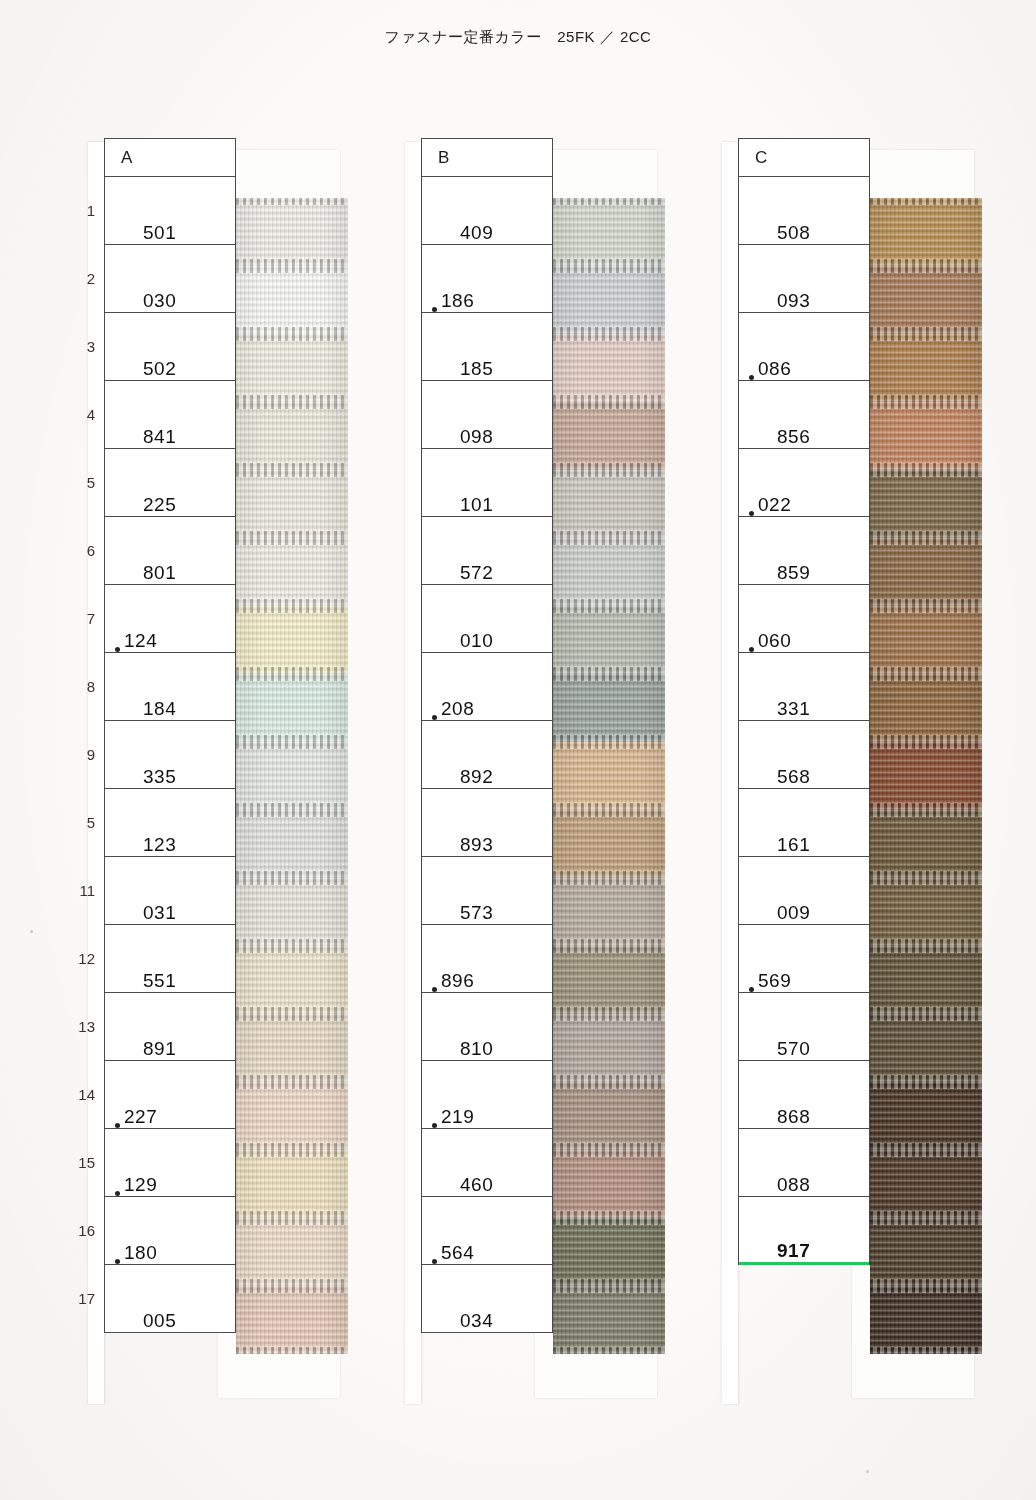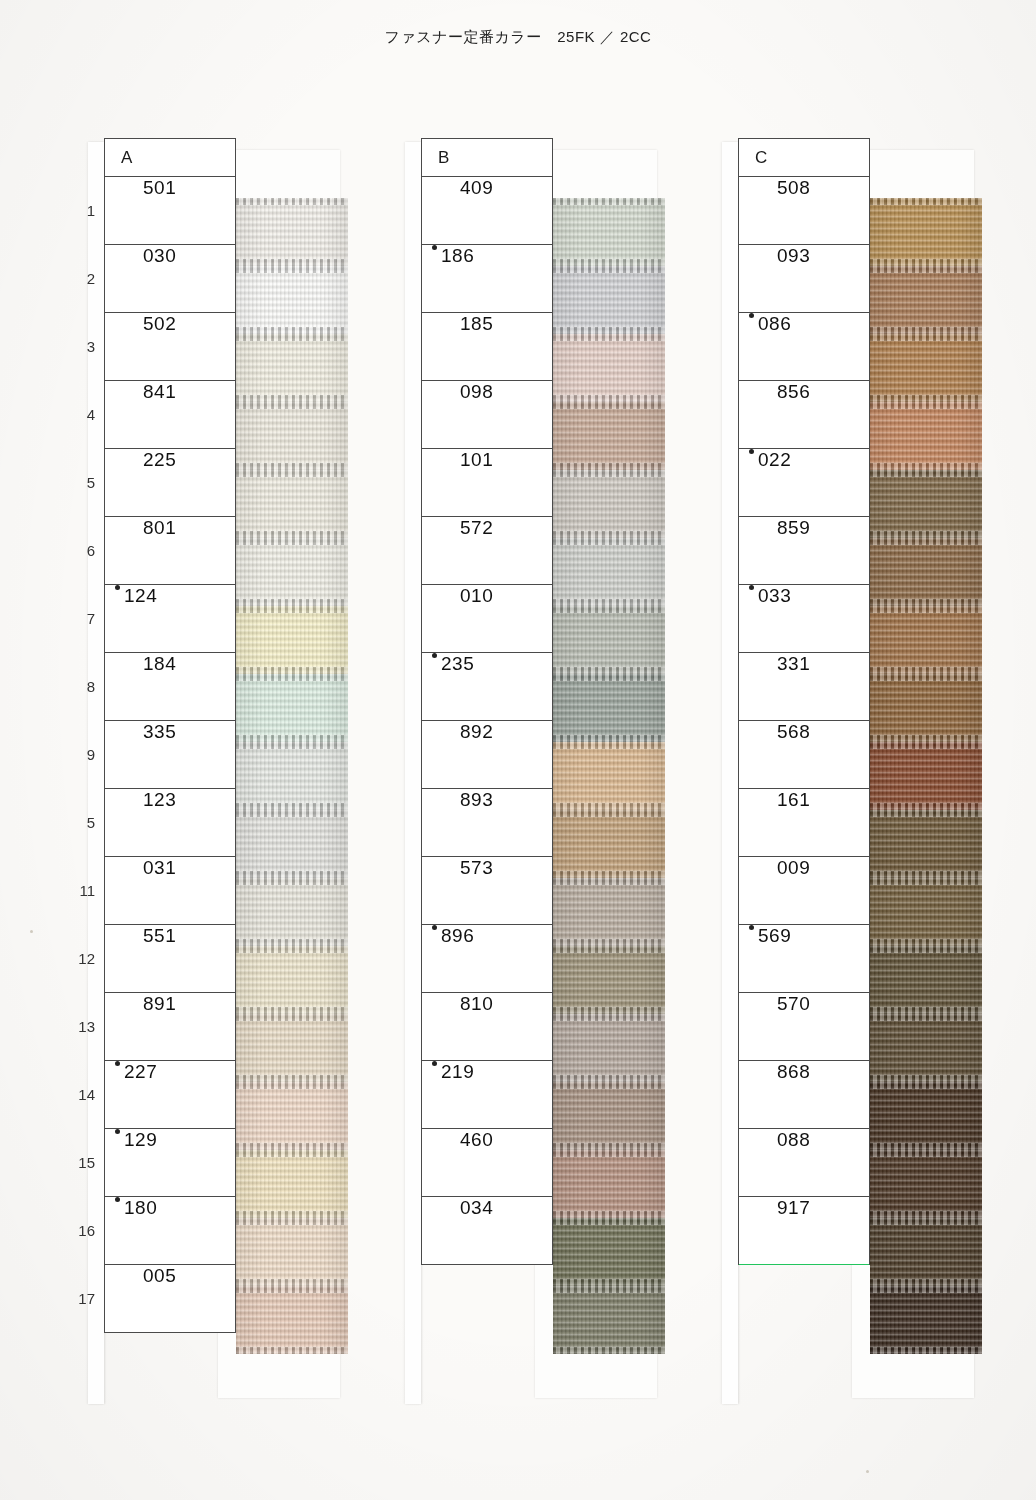--- a/index.html
+++ b/index.html
@@ -78,21 +78,21 @@
     align-items: center;
     padding-left: 16px;
     font-size: 17px;
     background: #fff;
   }
   .row {
     height: 68px;
     box-sizing: border-box;
     border-bottom: 1px solid #4a4a4a;
     display: flex;
-    align-items: flex-start;
+    align-items: flex-end;
     background: #fff;
     position: relative;
   }
   .dot {
     width: 5px;
     height: 5px;
     border-radius: 50%;
     background: #222;
     margin-left: 10px;
     margin-right: 4px;
@@ -435,21 +435,21 @@
       <div class="row">
           <span class="dot hidden"></span>
           <span class="code nodot">572</span>
         </div>
       <div class="row">
           <span class="dot hidden"></span>
           <span class="code nodot">010</span>
         </div>
       <div class="row">
           <span class="dot"></span>
-          <span class="code">235</span>
+          <span class="code">208</span>
         </div>
       <div class="row">
           <span class="dot hidden"></span>
           <span class="code nodot">892</span>
         </div>
       <div class="row">
           <span class="dot hidden"></span>
           <span class="code nodot">893</span>
         </div>
       <div class="row">
@@ -464,20 +464,24 @@
           <span class="dot hidden"></span>
           <span class="code nodot">810</span>
         </div>
       <div class="row">
           <span class="dot"></span>
           <span class="code">219</span>
         </div>
       <div class="row">
           <span class="dot hidden"></span>
           <span class="code nodot">460</span>
+        </div>
+      <div class="row">
+          <span class="dot"></span>
+          <span class="code">564</span>
         </div>
       <div class="row" style="border-bottom:1px solid #4a4a4a;">
           <span class="dot hidden"></span>
           <span class="code nodot">034</span>
         </div>
     </div>
 
     <div class="swatches" style="left:170px; top:60px; width:112px;">
       <div class="swatch" style="background:#d5dcd0;">
           <div class="ribs"></div>
@@ -626,21 +630,21 @@
       <div class="row">
           <span class="dot"></span>
           <span class="code">022</span>
         </div>
       <div class="row">
           <span class="dot hidden"></span>
           <span class="code nodot">859</span>
         </div>
       <div class="row">
           <span class="dot"></span>
-          <span class="code">033</span>
+          <span class="code">060</span>
         </div>
       <div class="row">
           <span class="dot hidden"></span>
           <span class="code nodot">331</span>
         </div>
       <div class="row">
           <span class="dot hidden"></span>
           <span class="code nodot">568</span>
         </div>
       <div class="row">
@@ -660,21 +664,21 @@
           <span class="code nodot">570</span>
         </div>
       <div class="row">
           <span class="dot hidden"></span>
           <span class="code nodot">868</span>
         </div>
       <div class="row">
           <span class="dot hidden"></span>
           <span class="code nodot">088</span>
         </div>
-      <div class="row" style="border-bottom:1px solid #22c55e;">
+      <div class="row" style="border-bottom:3px solid #22c55e;font-weight:bold;">
           <span class="dot hidden"></span>
           <span class="code nodot">917</span>
         </div>
     </div>
 
     <div class="swatches" style="left:170px; top:60px; width:112px;">
       <div class="swatch" style="background:#b98f51;">
           <div class="ribs"></div>
           <div class="warp"></div>
           <div class="teeth-top"></div>

